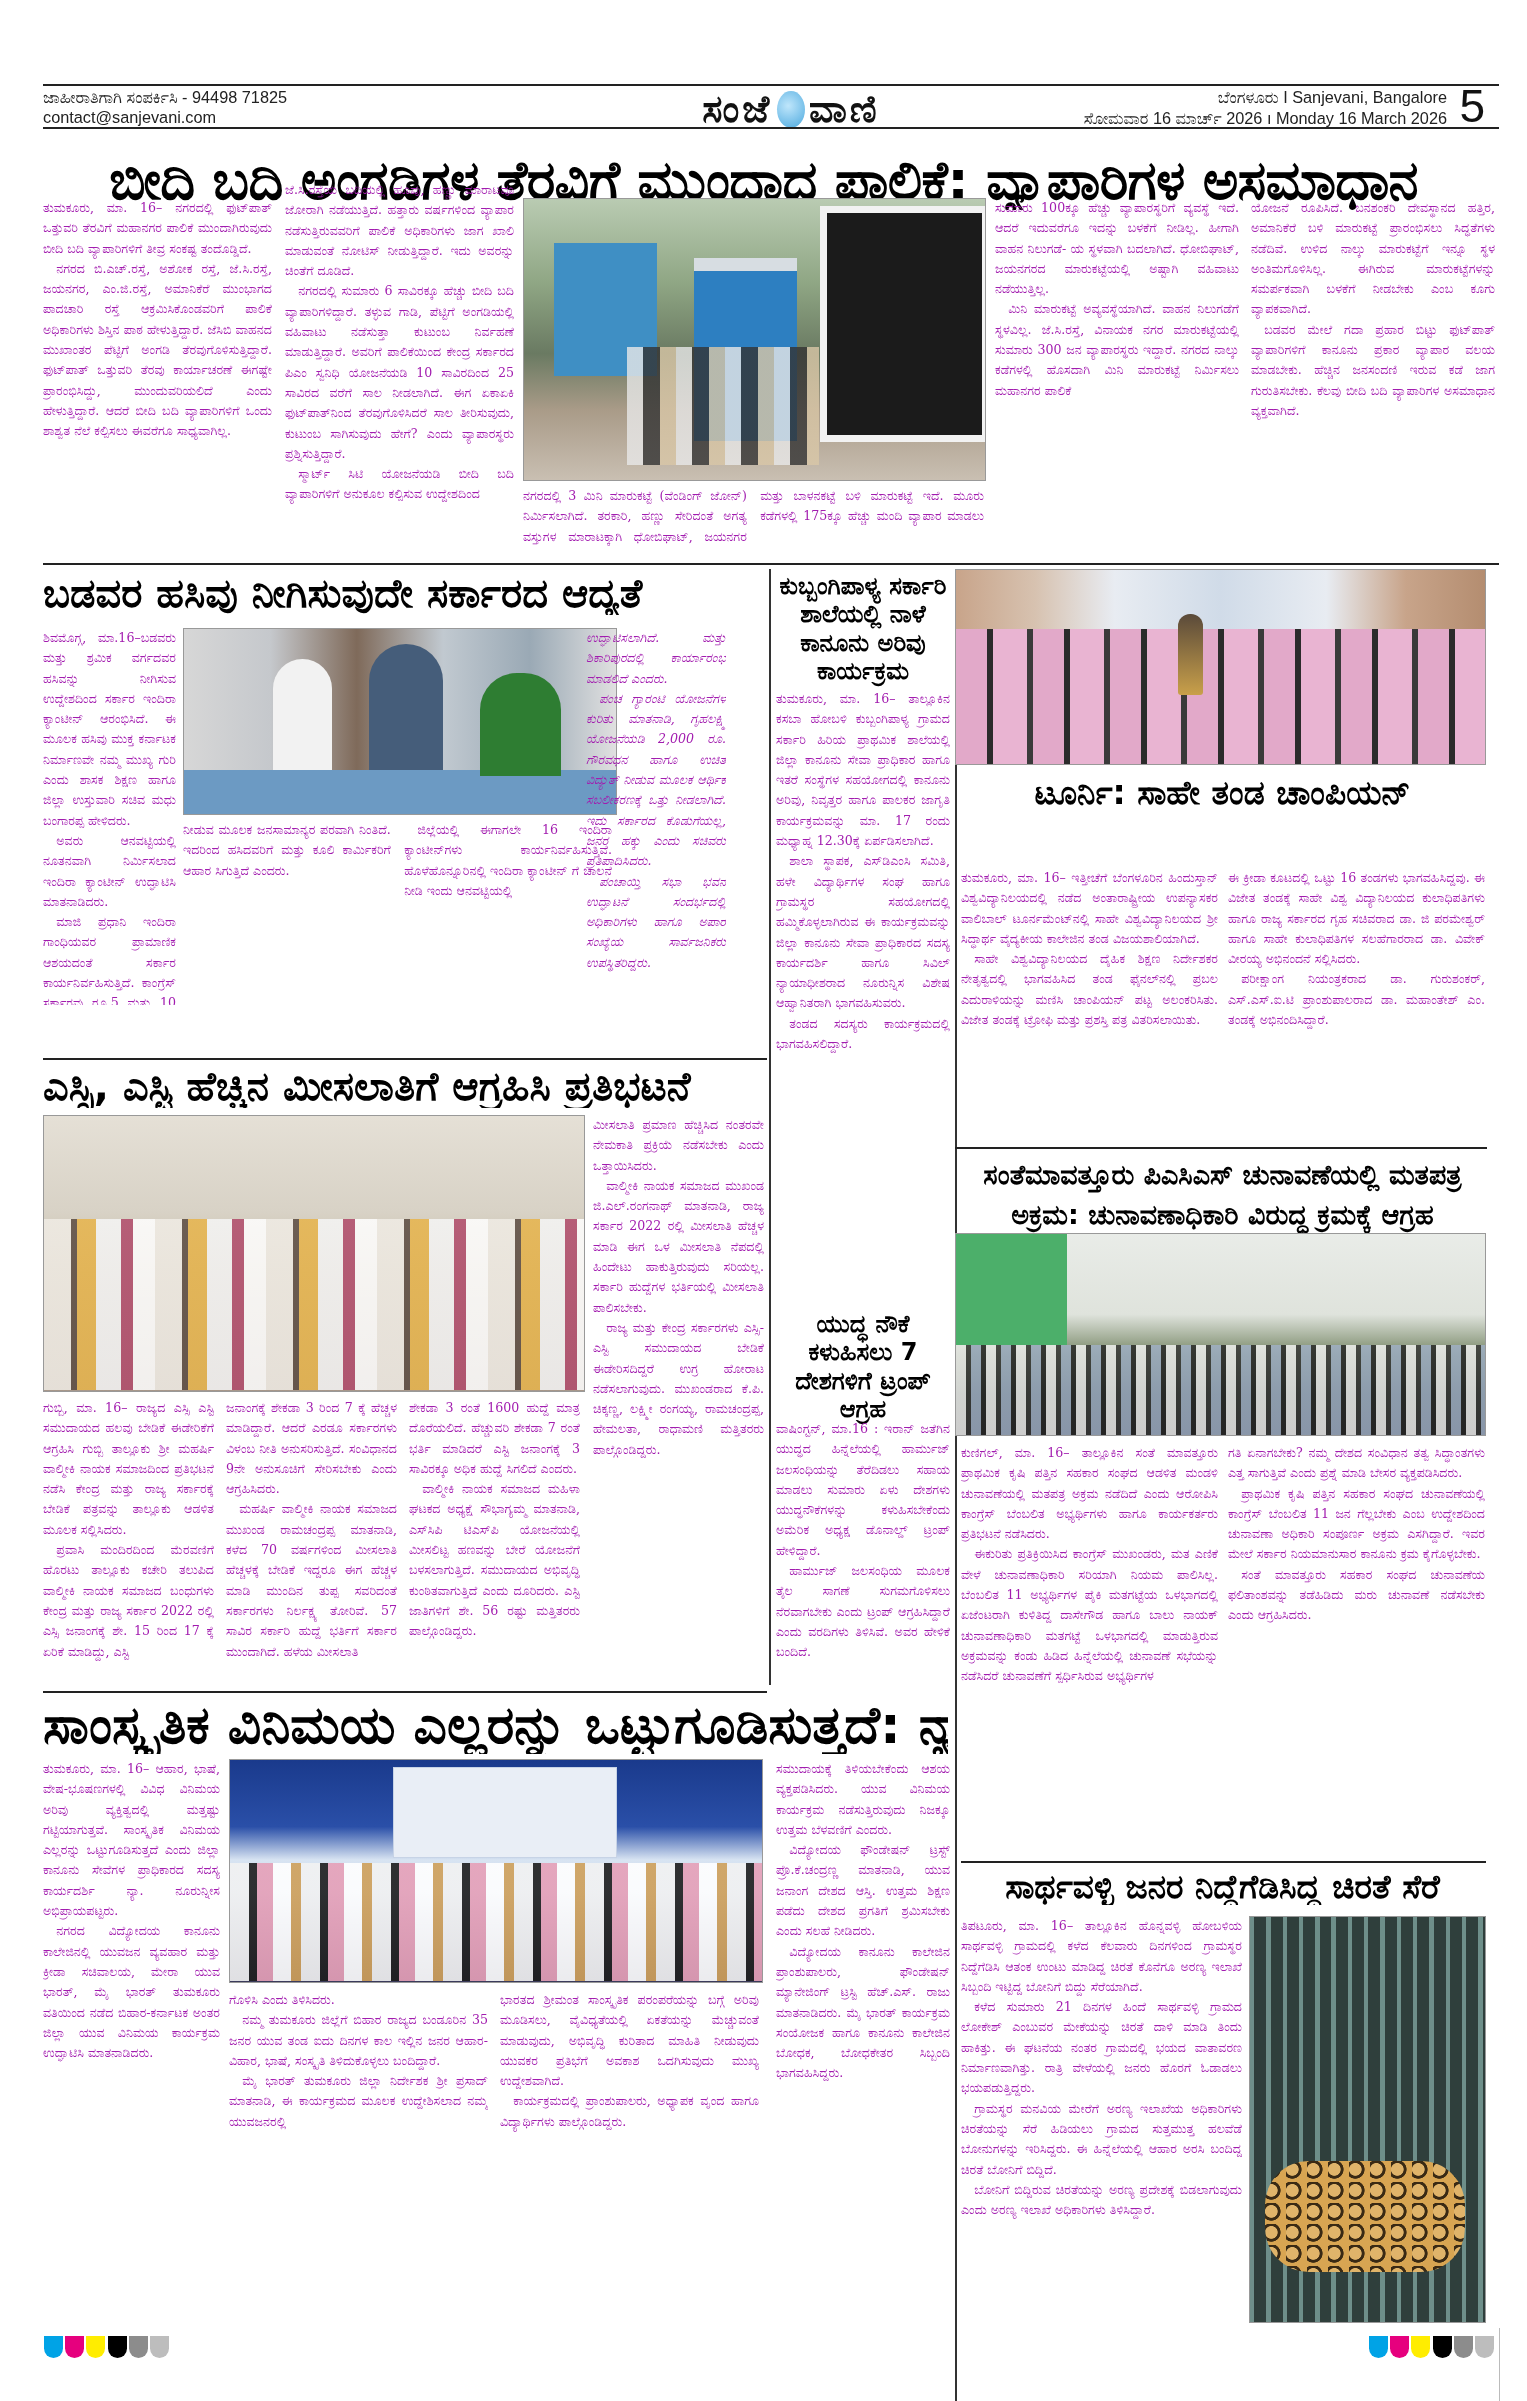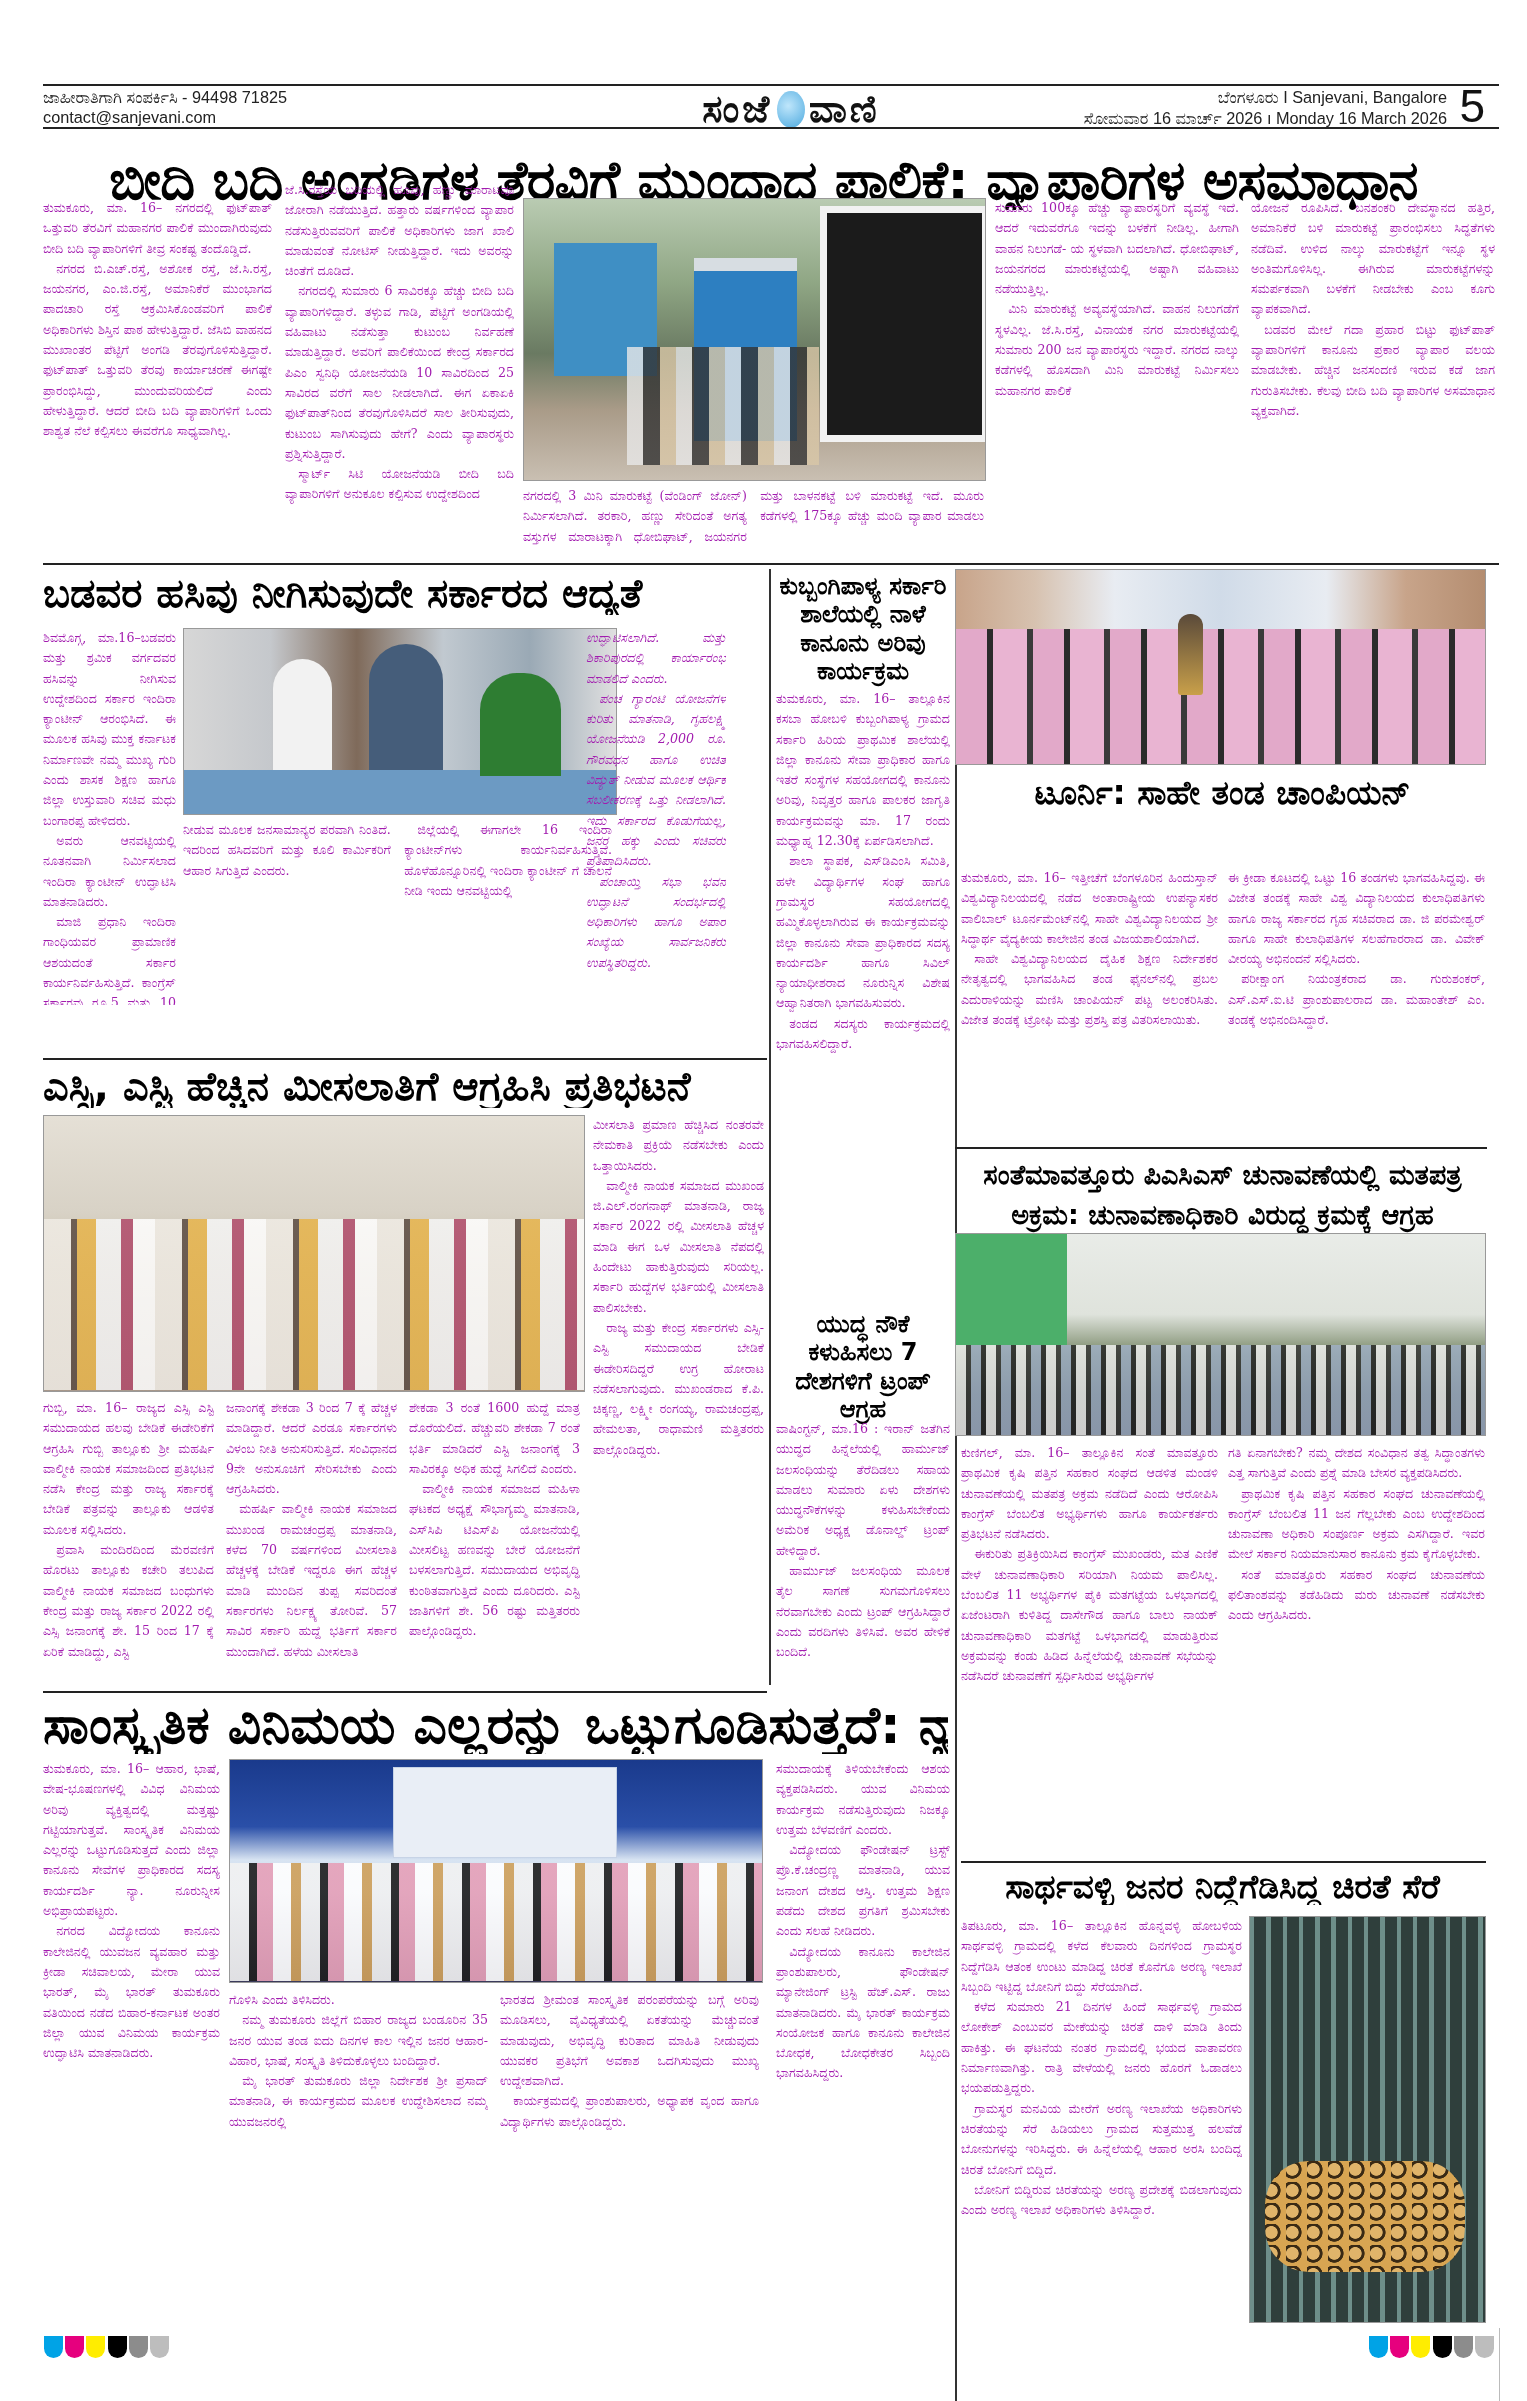--- a/index.html
+++ b/index.html
@@ -57,21 +57,21 @@
   <div style="position:absolute;left:30px;top:44px;width:103px;height:133px;background:#3f8fc4;"></div>
   <div style="position:absolute;left:170px;top:59px;width:103px;height:170px;background:#2d7fc1;border-top:13.3px solid #d7dde2;"></div>
   <div style="position:absolute;left:296px;top:7.4px;width:155px;height:222px;background:#1b1b1b;border:7.4px solid #f2f2f2;"></div>
   <div style="position:absolute;left:103px;top:148px;width:192px;height:118px;background:repeating-linear-gradient(90deg,#e8e8e8 0 16.3px,#333 16.3px 33px,#d9c7a7 33px 49px);opacity:.8;"></div>
 </div>
 <div class="col" style="left:523px;top:486px;width:461px;height:67px;column-count:2;column-gap:13.3px;">
   <p class="first">ನಗರದಲ್ಲಿ 3 ಮಿನಿ ಮಾರುಕಟ್ಟೆ (ವೆಂಡಿಂಗ್ ಜೋನ್) ನಿರ್ಮಿಸಲಾಗಿದೆ. ತರಕಾರಿ, ಹಣ್ಣು ಸೇರಿದಂತೆ ಅಗತ್ಯ ವಸ್ತುಗಳ ಮಾರಾಟಕ್ಕಾಗಿ ಧೋಬಿಘಾಟ್, ಜಯನಗರ ಮತ್ತು ಬಾಳನಕಟ್ಟೆ ಬಳಿ ಮಾರುಕಟ್ಟೆ ಇದೆ. ಮೂರು ಕಡೆಗಳಲ್ಲಿ 175ಕ್ಕೂ ಹೆಚ್ಚು ಮಂದಿ ವ್ಯಾಪಾರ ಮಾಡಲು ಅವಕಾಶ ಕಲ್ಪಿಸಲಾಗಿದೆ. ಬಾಳನಕಟ್ಟೆ ತಿಪ್ಪೆದ ಮಿನಿ ಮಾರುಕಟ್ಟೆಯಲ್ಲಿ</p>
 </div>
 <div class="col" style="left:995px;top:198px;width:244px;height:353px;">
   <p class="first">ಸುಮಾರು 100ಕ್ಕೂ ಹೆಚ್ಚು ವ್ಯಾಪಾರಸ್ಥರಿಗೆ ವ್ಯವಸ್ಥೆ ಇದೆ. ಆದರೆ ಇದುವರೆಗೂ ಇದನ್ನು ಬಳಕೆಗೆ ನೀಡಿಲ್ಲ. ಹೀಗಾಗಿ ವಾಹನ ನಿಲುಗಡೆ- ಯ ಸ್ಥಳವಾಗಿ ಬದಲಾಗಿದೆ. ಧೋಬಿಘಾಟ್, ಜಯನಗರದ ಮಾರುಕಟ್ಟೆಯಲ್ಲಿ ಅಷ್ಟಾಗಿ ವಹಿವಾಟು ನಡೆಯುತ್ತಿಲ್ಲ.</p>
-  <p>ಮಿನಿ ಮಾರುಕಟ್ಟೆ ಅವ್ಯವಸ್ಥೆಯಾಗಿದೆ. ವಾಹನ ನಿಲುಗಡೆಗೆ ಸ್ಥಳವಿಲ್ಲ. ಜೆ.ಸಿ.ರಸ್ತೆ, ವಿನಾಯಕ ನಗರ ಮಾರುಕಟ್ಟೆಯಲ್ಲಿ ಸುಮಾರು 200 ಜನ ವ್ಯಾಪಾರಸ್ಥರು ಇದ್ದಾರೆ. ನಗರದ ನಾಲ್ಕು ಕಡೆಗಳಲ್ಲಿ ಹೊಸದಾಗಿ ಮಿನಿ ಮಾರುಕಟ್ಟೆ ನಿರ್ಮಿಸಲು ಮಹಾನಗರ ಪಾಲಿಕೆ</p>
+  <p>ಮಿನಿ ಮಾರುಕಟ್ಟೆ ಅವ್ಯವಸ್ಥೆಯಾಗಿದೆ. ವಾಹನ ನಿಲುಗಡೆಗೆ ಸ್ಥಳವಿಲ್ಲ. ಜೆ.ಸಿ.ರಸ್ತೆ, ವಿನಾಯಕ ನಗರ ಮಾರುಕಟ್ಟೆಯಲ್ಲಿ ಸುಮಾರು 300 ಜನ ವ್ಯಾಪಾರಸ್ಥರು ಇದ್ದಾರೆ. ನಗರದ ನಾಲ್ಕು ಕಡೆಗಳಲ್ಲಿ ಹೊಸದಾಗಿ ಮಿನಿ ಮಾರುಕಟ್ಟೆ ನಿರ್ಮಿಸಲು ಮಹಾನಗರ ಪಾಲಿಕೆ</p>
 </div>
 <div class="col" style="left:1251px;top:198px;width:244px;height:353px;">
   <p class="first">ಯೋಜನೆ ರೂಪಿಸಿದೆ. ಬನಶಂಕರಿ ದೇವಸ್ಥಾನದ ಹತ್ತಿರ, ಅಮಾನಿಕೆರೆ ಬಳಿ ಮಾರುಕಟ್ಟೆ ಪ್ರಾರಂಭಿಸಲು ಸಿದ್ಧತೆಗಳು ನಡೆದಿವೆ. ಉಳಿದ ನಾಲ್ಕು ಮಾರುಕಟ್ಟೆಗೆ ಇನ್ನೂ ಸ್ಥಳ ಅಂತಿಮಗೊಳಿಸಿಲ್ಲ. ಈಗಿರುವ ಮಾರುಕಟ್ಟೆಗಳನ್ನು ಸಮರ್ಪಕವಾಗಿ ಬಳಕೆಗೆ ನೀಡಬೇಕು ಎಂಬ ಕೂಗು ವ್ಯಾಪಕವಾಗಿದೆ.</p>
   <p>ಬಡವರ ಮೇಲೆ ಗದಾ ಪ್ರಹಾರ ಬಿಟ್ಟು ಫುಟ್‌ಪಾತ್ ವ್ಯಾಪಾರಿಗಳಿಗೆ ಕಾನೂನು ಪ್ರಕಾರ ವ್ಯಾಪಾರ ವಲಯ ಮಾಡಬೇಕು. ಹೆಚ್ಚಿನ ಜನಸಂದಣಿ ಇರುವ ಕಡೆ ಜಾಗ ಗುರುತಿಸಬೇಕು. ಕೆಲವು ಬೀದಿ ಬದಿ ವ್ಯಾಪಾರಿಗಳ ಅಸಮಾಧಾನ ವ್ಯಕ್ತವಾಗಿದೆ.</p>
 </div>
 <div class="rule" style="left:43px;top:563px;width:1456px;height:1.5px;"></div>
 
 <div class="hl hl2" style="left:43px;top:571px;width:724px;">ಬಡವರ ಹಸಿವು ನೀಗಿಸುವುದೇ ಸರ್ಕಾರದ ಆದ್ಯತೆ</div>
 <div class="col" style="left:43px;top:628px;width:133px;height:377px;">
   <p class="first">ಶಿವಮೊಗ್ಗ, ಮಾ.16–ಬಡವರು ಮತ್ತು ಶ್ರಮಿಕ ವರ್ಗದವರ ಹಸಿವನ್ನು ನೀಗಿಸುವ ಉದ್ದೇಶದಿಂದ ಸರ್ಕಾರ ಇಂದಿರಾ ಕ್ಯಾಂಟೀನ್ ಆರಂಭಿಸಿದೆ. ಈ ಮೂಲಕ ಹಸಿವು ಮುಕ್ತ ಕರ್ನಾಟಕ ನಿರ್ಮಾಣವೇ ನಮ್ಮ ಮುಖ್ಯ ಗುರಿ ಎಂದು ಶಾಸಕ ಶಿಕ್ಷಣ ಹಾಗೂ ಜಿಲ್ಲಾ ಉಸ್ತುವಾರಿ ಸಚಿವ ಮಧು ಬಂಗಾರಪ್ಪ ಹೇಳಿದರು.</p>

